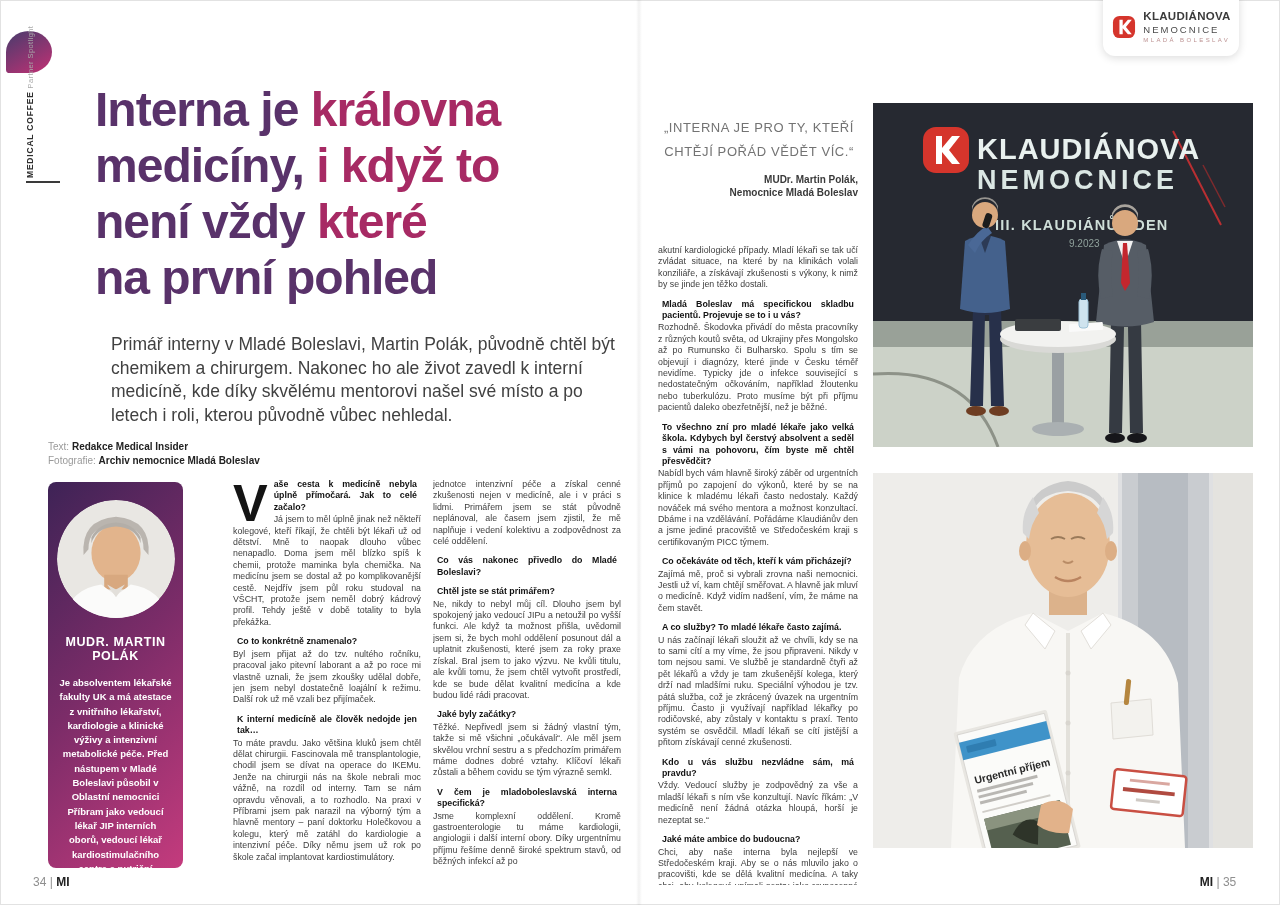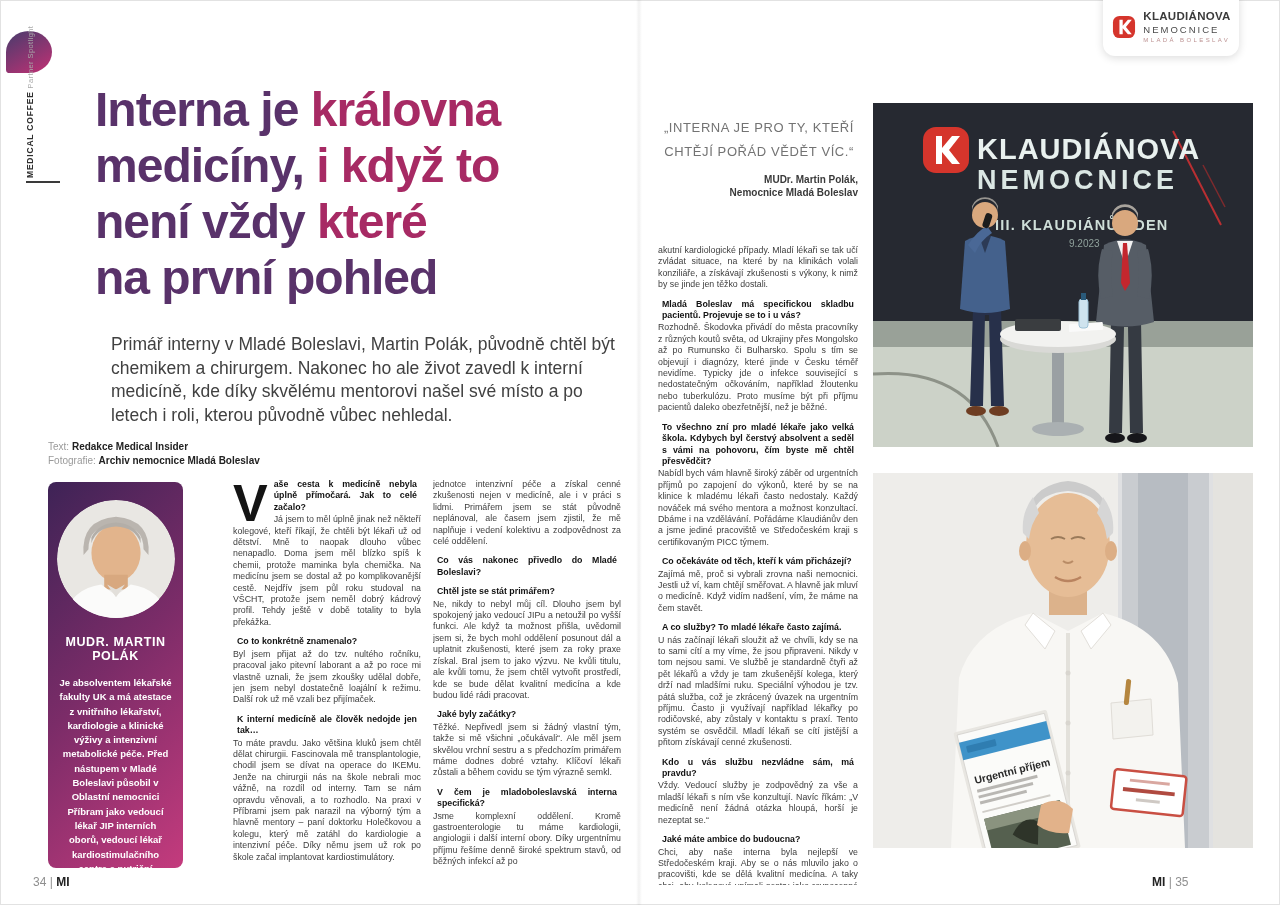--- a/index.html
+++ b/index.html
@@ -64,21 +64,21 @@
              display:flex;align-items:center;justify-content:center;gap:6px;padding-top:10px;box-sizing:border-box;}
   .logo-txt{line-height:1;}
   .lc1{font-size:11.5px;font-weight:bold;color:#3b3b3b;letter-spacing:.3px;}
   .lc2{font-size:9.5px;color:#4a4a4a;letter-spacing:2px;margin-top:2px;}
   .lc3{font-size:6px;color:#bb9090;letter-spacing:2.4px;margin-top:3px;}
 
   
   .pagenum{position:absolute;font-size:12px;color:#8f8f8f;}
   .pagenum b{color:#222;}
   .pn-left{left:33px;top:875px;}
-  .pn-right{left:1152px;top:875px;width:60px;text-align:left;}
+  .pn-right{left:1188px;top:875px;width:60px;text-align:center;}
 </style>
 </head>
 <body>
 
 <div class="spread">
   <div class="gutter"></div>
 
   <div class="blob"></div>
   <div class="vlabel">
     <div class="vl1">MEDICAL COFFEE</div>

